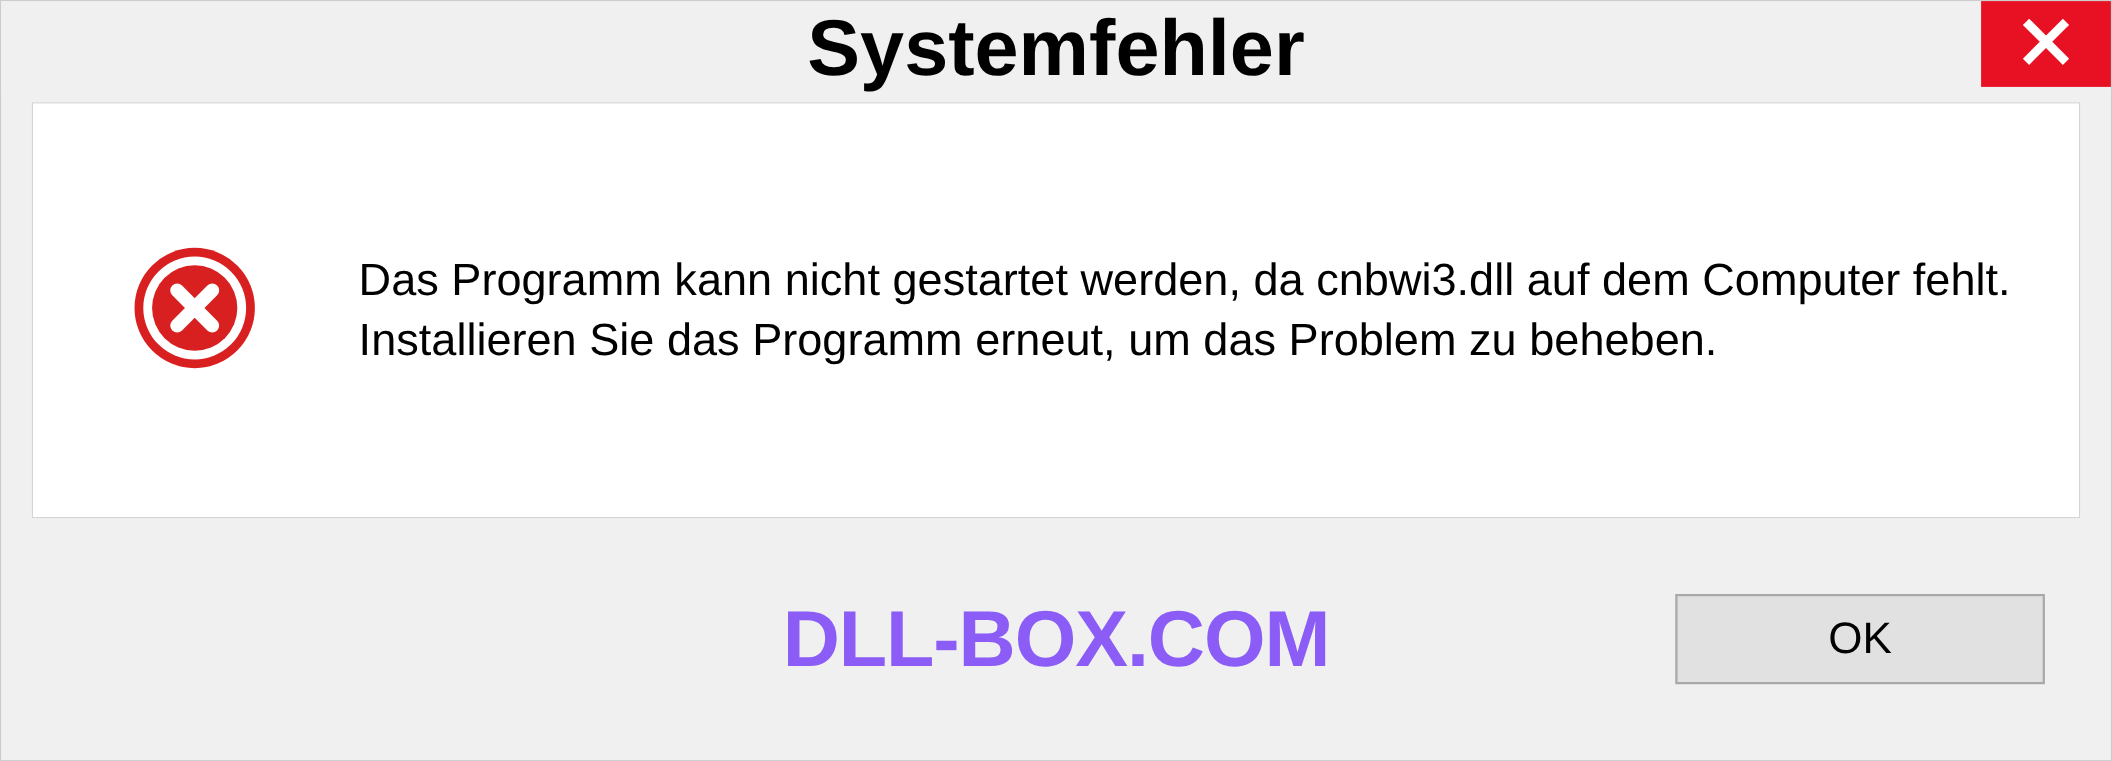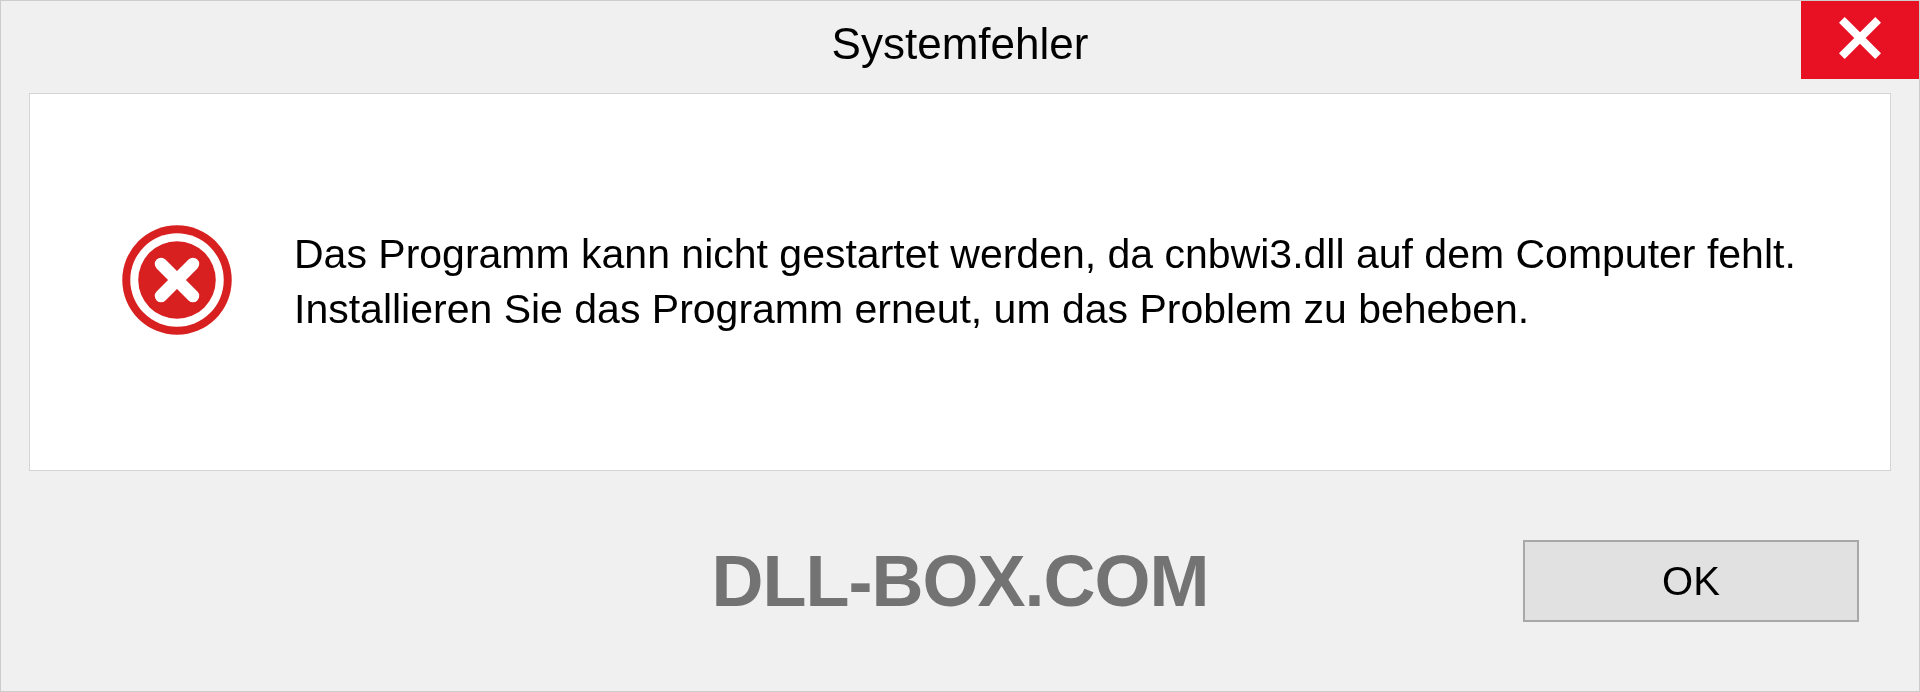--- a/index.html
+++ b/index.html
@@ -25,23 +25,23 @@
     }
     .titlebar {
       height: 86px;
       display: flex;
       align-items: center;
       justify-content: center;
       position: relative;
       background: #f0f0f0;
     }
     .title-text {
-      font-size: 44px;
+      font-size: 72px;
       color: #000000;
-      font-weight: 400;
+      font-weight: 700;
     }
     .close-btn {
       position: absolute;
       right: 0;
       top: 0;
       width: 118px;
       height: 78px;
       background: #e81123;
       display: flex;
       align-items: center;
@@ -53,21 +53,21 @@
     }
     .content-area {
       margin: 6px 28px 0 28px;
       background: #ffffff;
       border: 1px solid #d4d4d4;
       flex: 0 0 auto;
       height: 378px;
       display: flex;
       align-items: center;
       padding: 0 60px 0 90px;
-      gap: 60px;
+      gap: 92px;
     }
     .error-icon {
       flex: 0 0 auto;
     }
     .error-icon svg {
       width: 114px;
       height: 114px;
     }
     .message-text {
       font-size: 41px;
@@ -83,21 +83,21 @@
       padding: 0 60px 0 28px;
       gap: 140px;
       position: relative;
     }
     .brand {
       position: absolute;
       left: 50%;
       transform: translateX(-50%);
       font-size: 72px;
       font-weight: 900;
-      color: #737373;
+      color: #8b5cf6;
       font-family: Arial, sans-serif;
       letter-spacing: -1px;
     }
     .ok-btn {
       width: 336px;
       height: 82px;
       background: #e1e1e1;
       border: 2px solid #a8a8a8;
       font-size: 40px;
       color: #000000;

